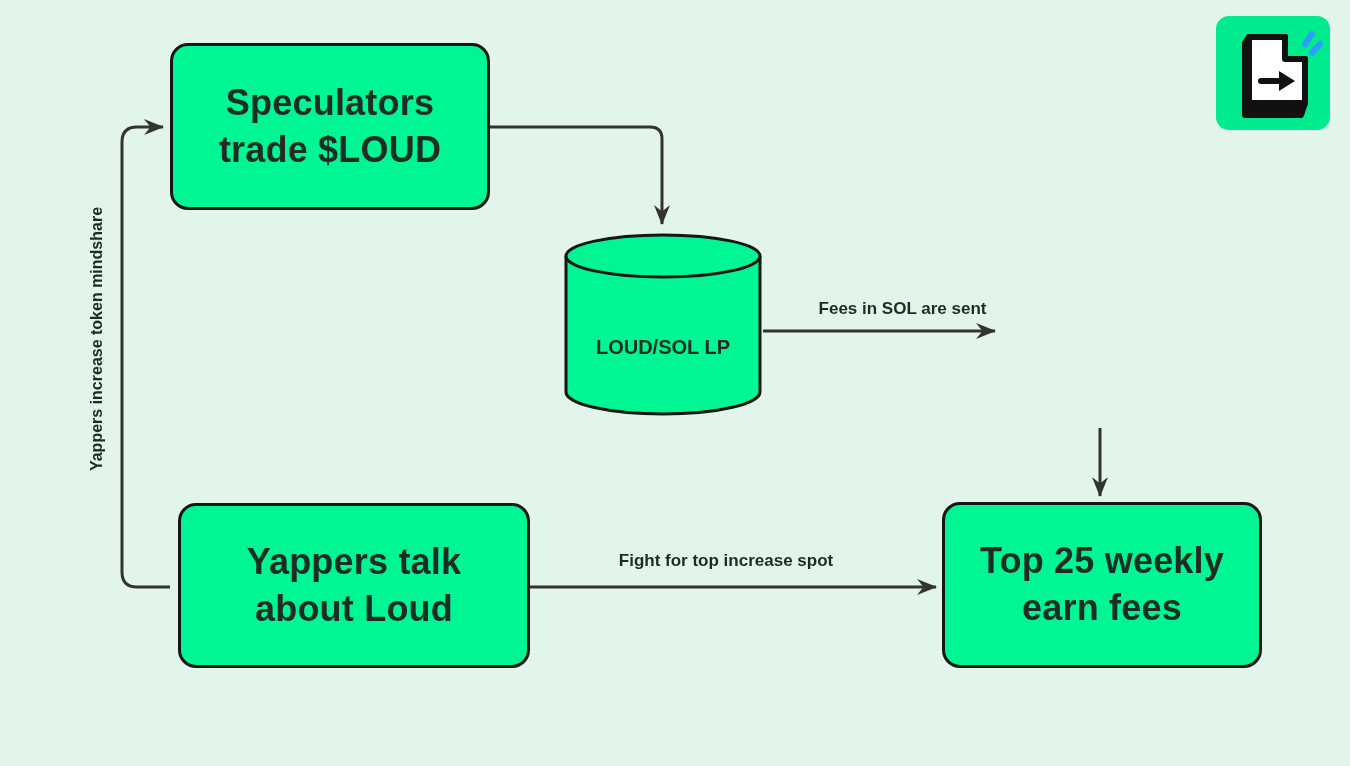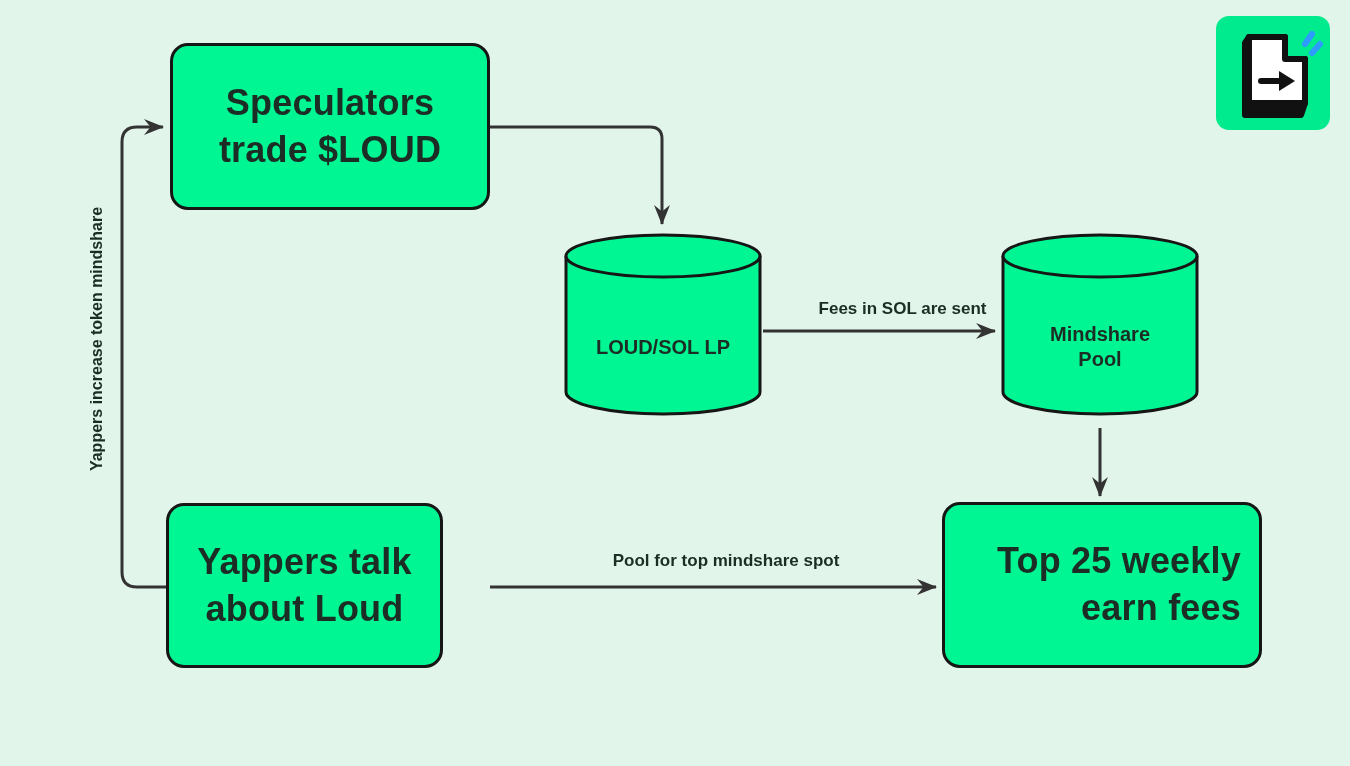--- a/index.html
+++ b/index.html
@@ -32,22 +32,22 @@
     display:flex;align-items:center;justify-content:center;
     text-align:center;
     color:var(--text);
     font-weight:bold;
     font-size:36px;
     line-height:1.3;
     letter-spacing:.2px;
   }
   .node-box .lbl{display:block;width:100%;padding:0 18px;}
   #node-speculators{left:170px;top:43px;width:320px;height:167px;}
-  #node-yappers{left:166px;top:503px;width:277px;height:165px;}
-  #node-top25{left:942px;top:502px;width:320px;height:166px;text-align:right;}
+  #node-yappers{left:178px;top:503px;width:352px;height:165px;}
+  #node-top25{left:942px;top:502px;width:320px;height:166px;}
   .cylinder{position:absolute;width:200px;height:196px;}
   .cylinder svg{position:absolute;left:0;top:0;width:100%;height:100%;}
   .cyl-shape{fill:var(--shape_fill);stroke:var(--outline);stroke-width:3;}
   .cyl-label{
     position:absolute;left:0;top:44px;right:0;bottom:10px;
     display:flex;align-items:center;justify-content:center;
     text-align:center;color:var(--text);
     font-weight:bold;font-size:20px;line-height:1.25;
   }
   #cyl-loudsol{left:563px;top:232px;}
@@ -109,33 +109,24 @@
   <div class="cylinder" id="cyl-loudsol">
     <svg viewBox="0 0 200 196">
       <path class="cyl-shape" d="M3 24 V160 A97 22 0 0 0 197 160 V24"></path>
       <ellipse class="cyl-shape" cx="100" cy="24" rx="97" ry="21"></ellipse>
     </svg>
     <div class="cyl-label">
       <span class="lbl">LOUD/SOL LP</span>
     </div>
   </div>
 
-  <div class="cylinder" id="cyl-mindshare">
-    <svg viewBox="0 0 200 196">
-      <path class="cyl-shape" d="M3 24 V160 A97 22 0 0 0 197 160 V24"></path>
-      <ellipse class="cyl-shape" cx="100" cy="24" rx="97" ry="21"></ellipse>
-    </svg>
-    <div class="cyl-label">
-      <span class="lbl">Mindshare Pool</span>
-    </div>
-  </div>
 
   <div class="edge-label" id="label-fees">Fees in SOL are sent</div>
 
-  <div class="edge-label" id="label-fight">Pool for top mindshare spot</div>
+  <div class="edge-label" id="label-fight">Fight for top increase spot</div>
 
   <div class="edge-label" id="label-loop">Yappers increase token mindshare</div>
 
   <div class="logo">
     <svg viewBox="0 0 100 100">
 
       <path d="M22 20 L26 14 H62 V36 H82 V80 L78 92 H22 Z" fill="#111111" stroke="#111111" stroke-width="6" stroke-linejoin="round"></path>
 
       <path d="M26 14 H62 V36 H82 V80 H26 Z" fill="#FFFFFF" stroke="#111111" stroke-width="6" stroke-linejoin="round"></path>
 

